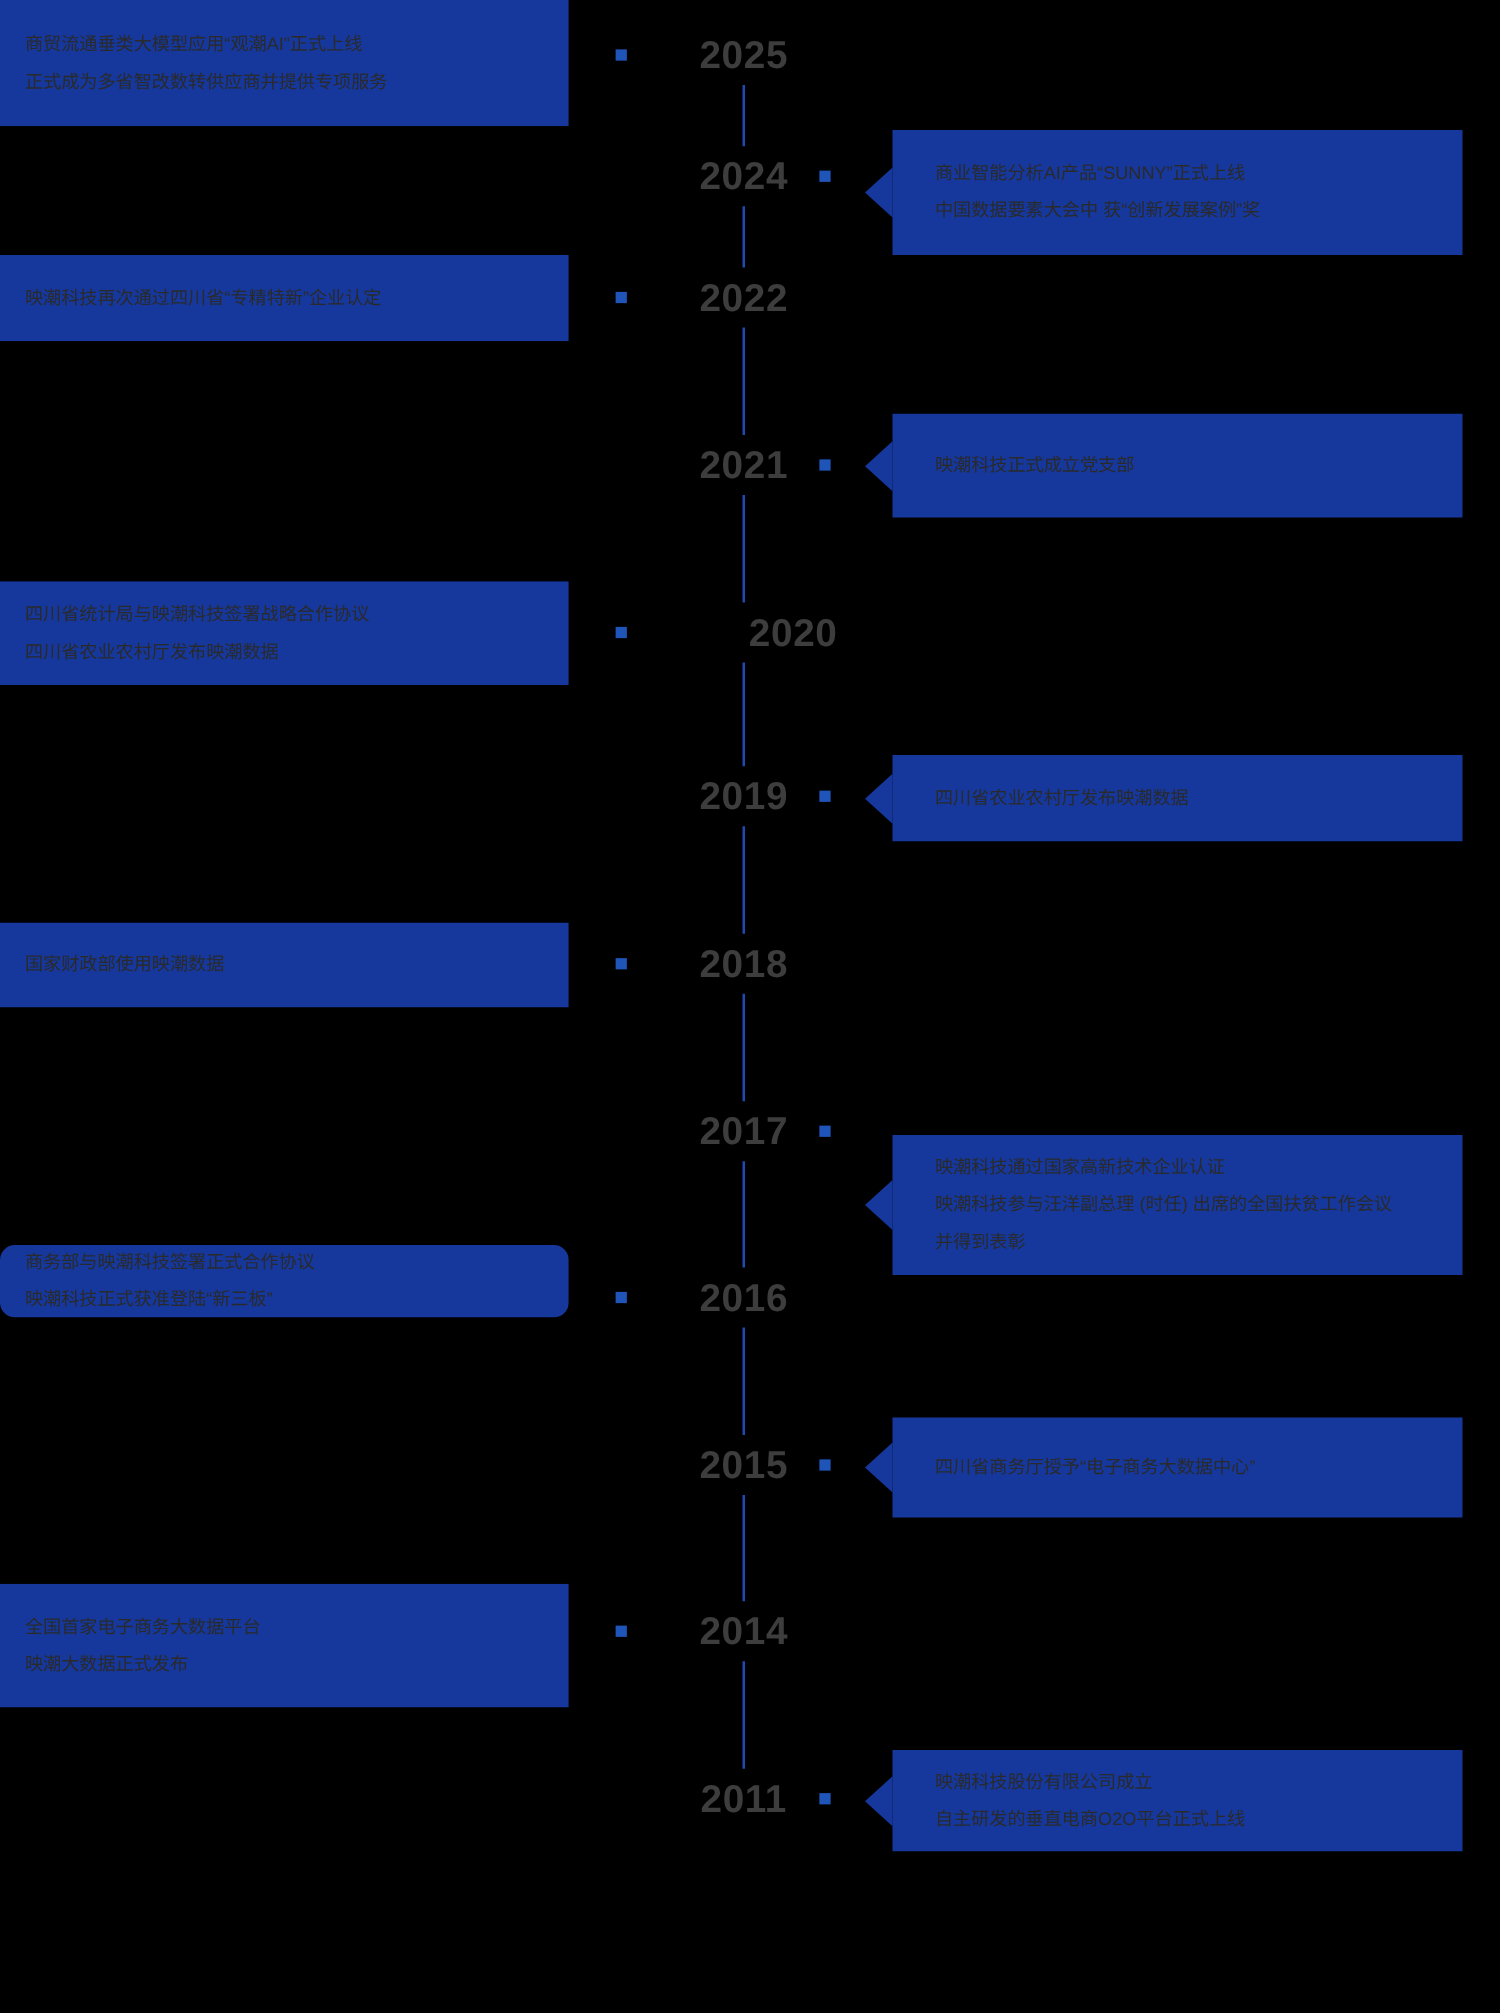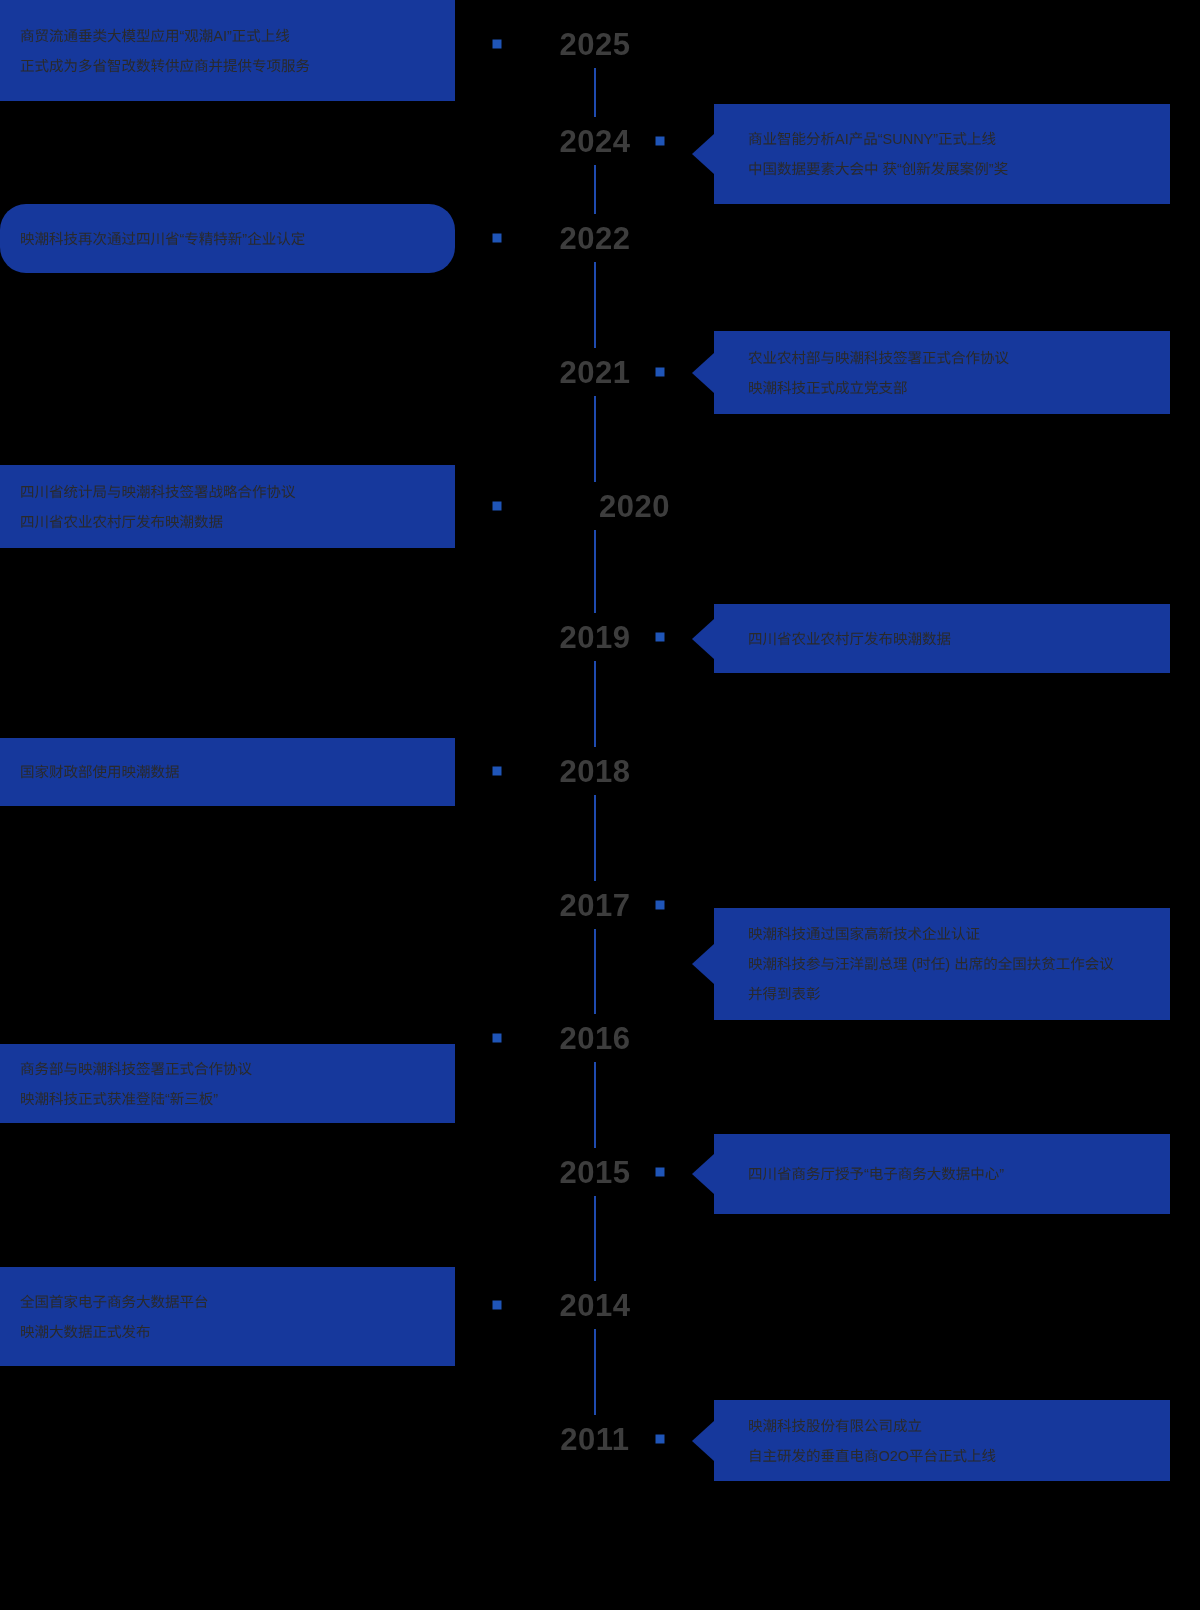--- a/index.html
+++ b/index.html
@@ -130,27 +130,26 @@
       <div class="event-line">正式成为多省智改数转供应商并提供专项服务</div>
     </div>
     <div class="node-dot left" style="top: 44px;"></div>
     <div class="year-label" style="top: 44px;">2025</div>
     <div class="event-box right" style="top: 104px; height: 100px;">
       <div class="event-line">商业智能分析AI产品“SUNNY”正式上线</div>
       <div class="event-line">中国数据要素大会中 获“创新发展案例”奖</div>
     </div>
     <div class="node-dot right" style="top: 141px;"></div>
     <div class="year-label" style="top: 141px;">2024</div>
-    <div class="event-box left" style="top: 204px; height: 69px; border-radius: 26px;">
+    <div class="event-box left" style="top: 204px; height: 69px;">
       <div class="event-line">映潮科技再次通过四川省“专精特新”企业认定</div>
     </div>
     <div class="node-dot left" style="top: 238px;"></div>
     <div class="year-label" style="top: 238px;">2022</div>
     <div class="event-box right" style="top: 331px; height: 83px;">
-      <div class="event-line">农业农村部与映潮科技签署正式合作协议</div>
       <div class="event-line">映潮科技正式成立党支部</div>
     </div>
     <div class="node-dot right" style="top: 372px;"></div>
     <div class="year-label" style="top: 372px;">2021</div>
     <div class="event-box left" style="top: 465px; height: 83px;">
       <div class="event-line">四川省统计局与映潮科技签署战略合作协议</div>
       <div class="event-line">四川省农业农村厅发布映潮数据</div>
     </div>
     <div class="node-dot left" style="top: 506px;"></div>
     <div class="year-label" style="top: 506px; text-align: right;">2020</div>
@@ -164,21 +163,21 @@
     </div>
     <div class="node-dot left" style="top: 771px;"></div>
     <div class="year-label" style="top: 771px;">2018</div>
     <div class="event-box right" style="top: 908px; height: 112px;">
       <div class="event-line">映潮科技通过国家高新技术企业认证</div>
       <div class="event-line">映潮科技参与汪洋副总理 (时任) 出席的全国扶贫工作会议</div>
       <div class="event-line">并得到表彰</div>
     </div>
     <div class="node-dot right" style="top: 905px;"></div>
     <div class="year-label" style="top: 905px;">2017</div>
-    <div class="event-box left" style="top: 1044px; height: 79px;">
+    <div class="event-box left" style="top: 996px; height: 58px; border-radius: 12px;">
       <div class="event-line">商务部与映潮科技签署正式合作协议</div>
       <div class="event-line">映潮科技正式获准登陆“新三板”</div>
     </div>
     <div class="node-dot left" style="top: 1038px;"></div>
     <div class="year-label" style="top: 1038px;">2016</div>
     <div class="event-box right" style="top: 1134px; height: 80px;">
       <div class="event-line">四川省商务厅授予“电子商务大数据中心”</div>
     </div>
     <div class="node-dot right" style="top: 1172px;"></div>
     <div class="year-label" style="top: 1172px;">2015</div>

